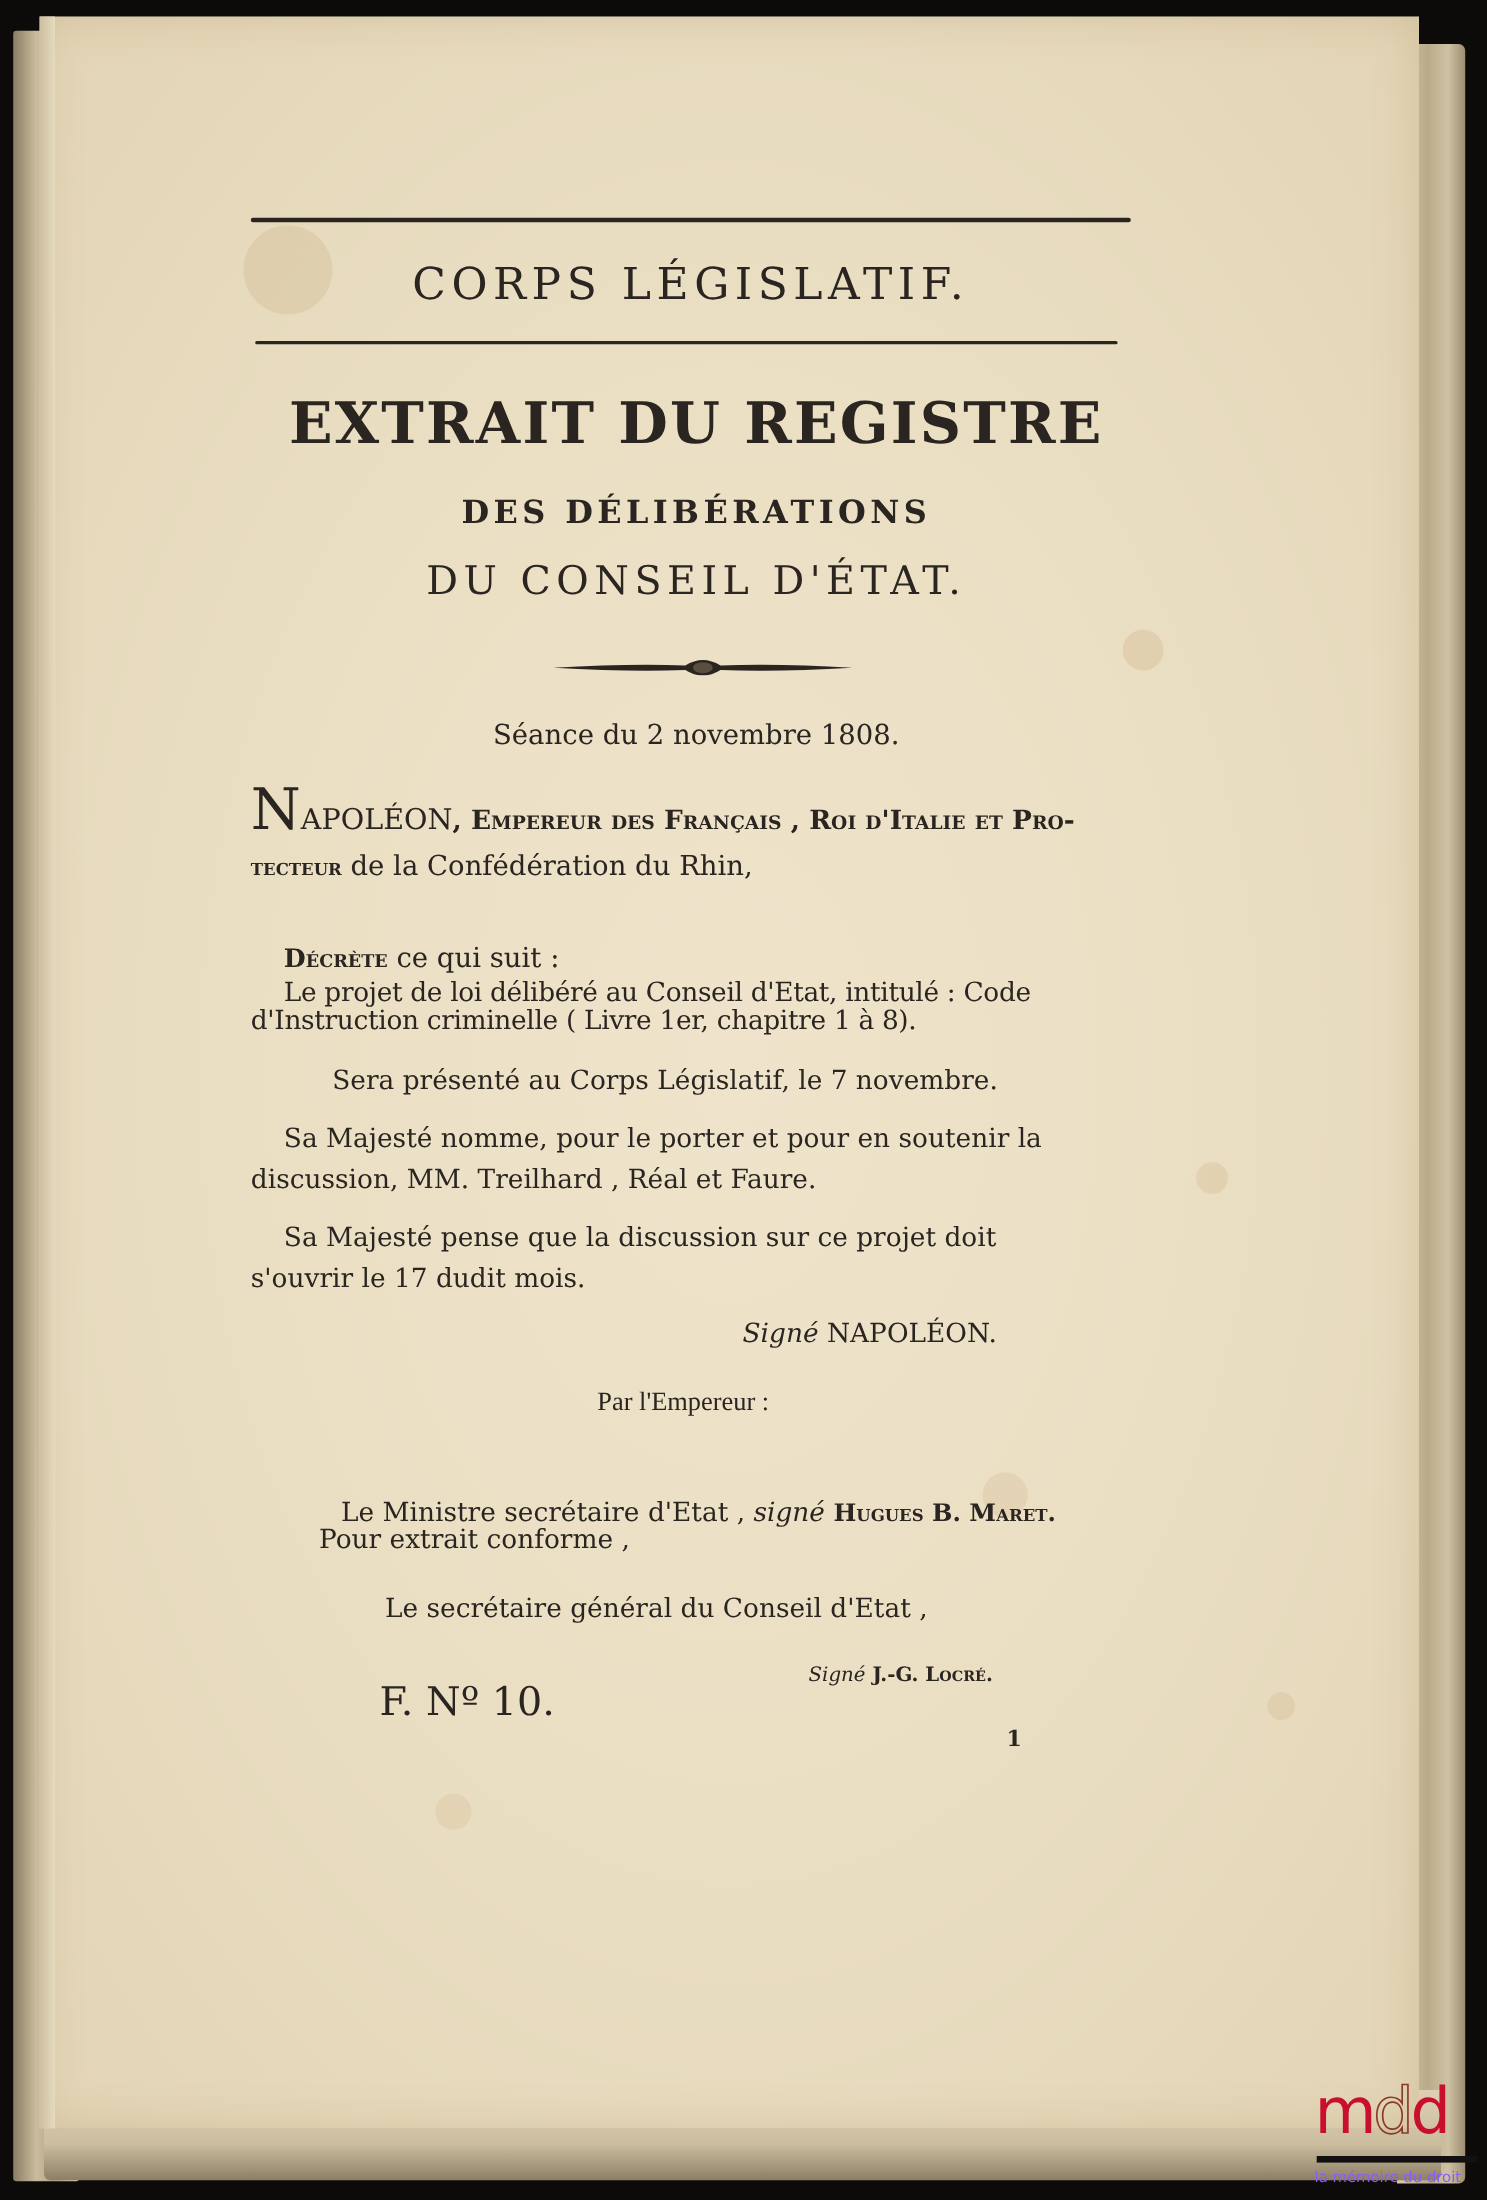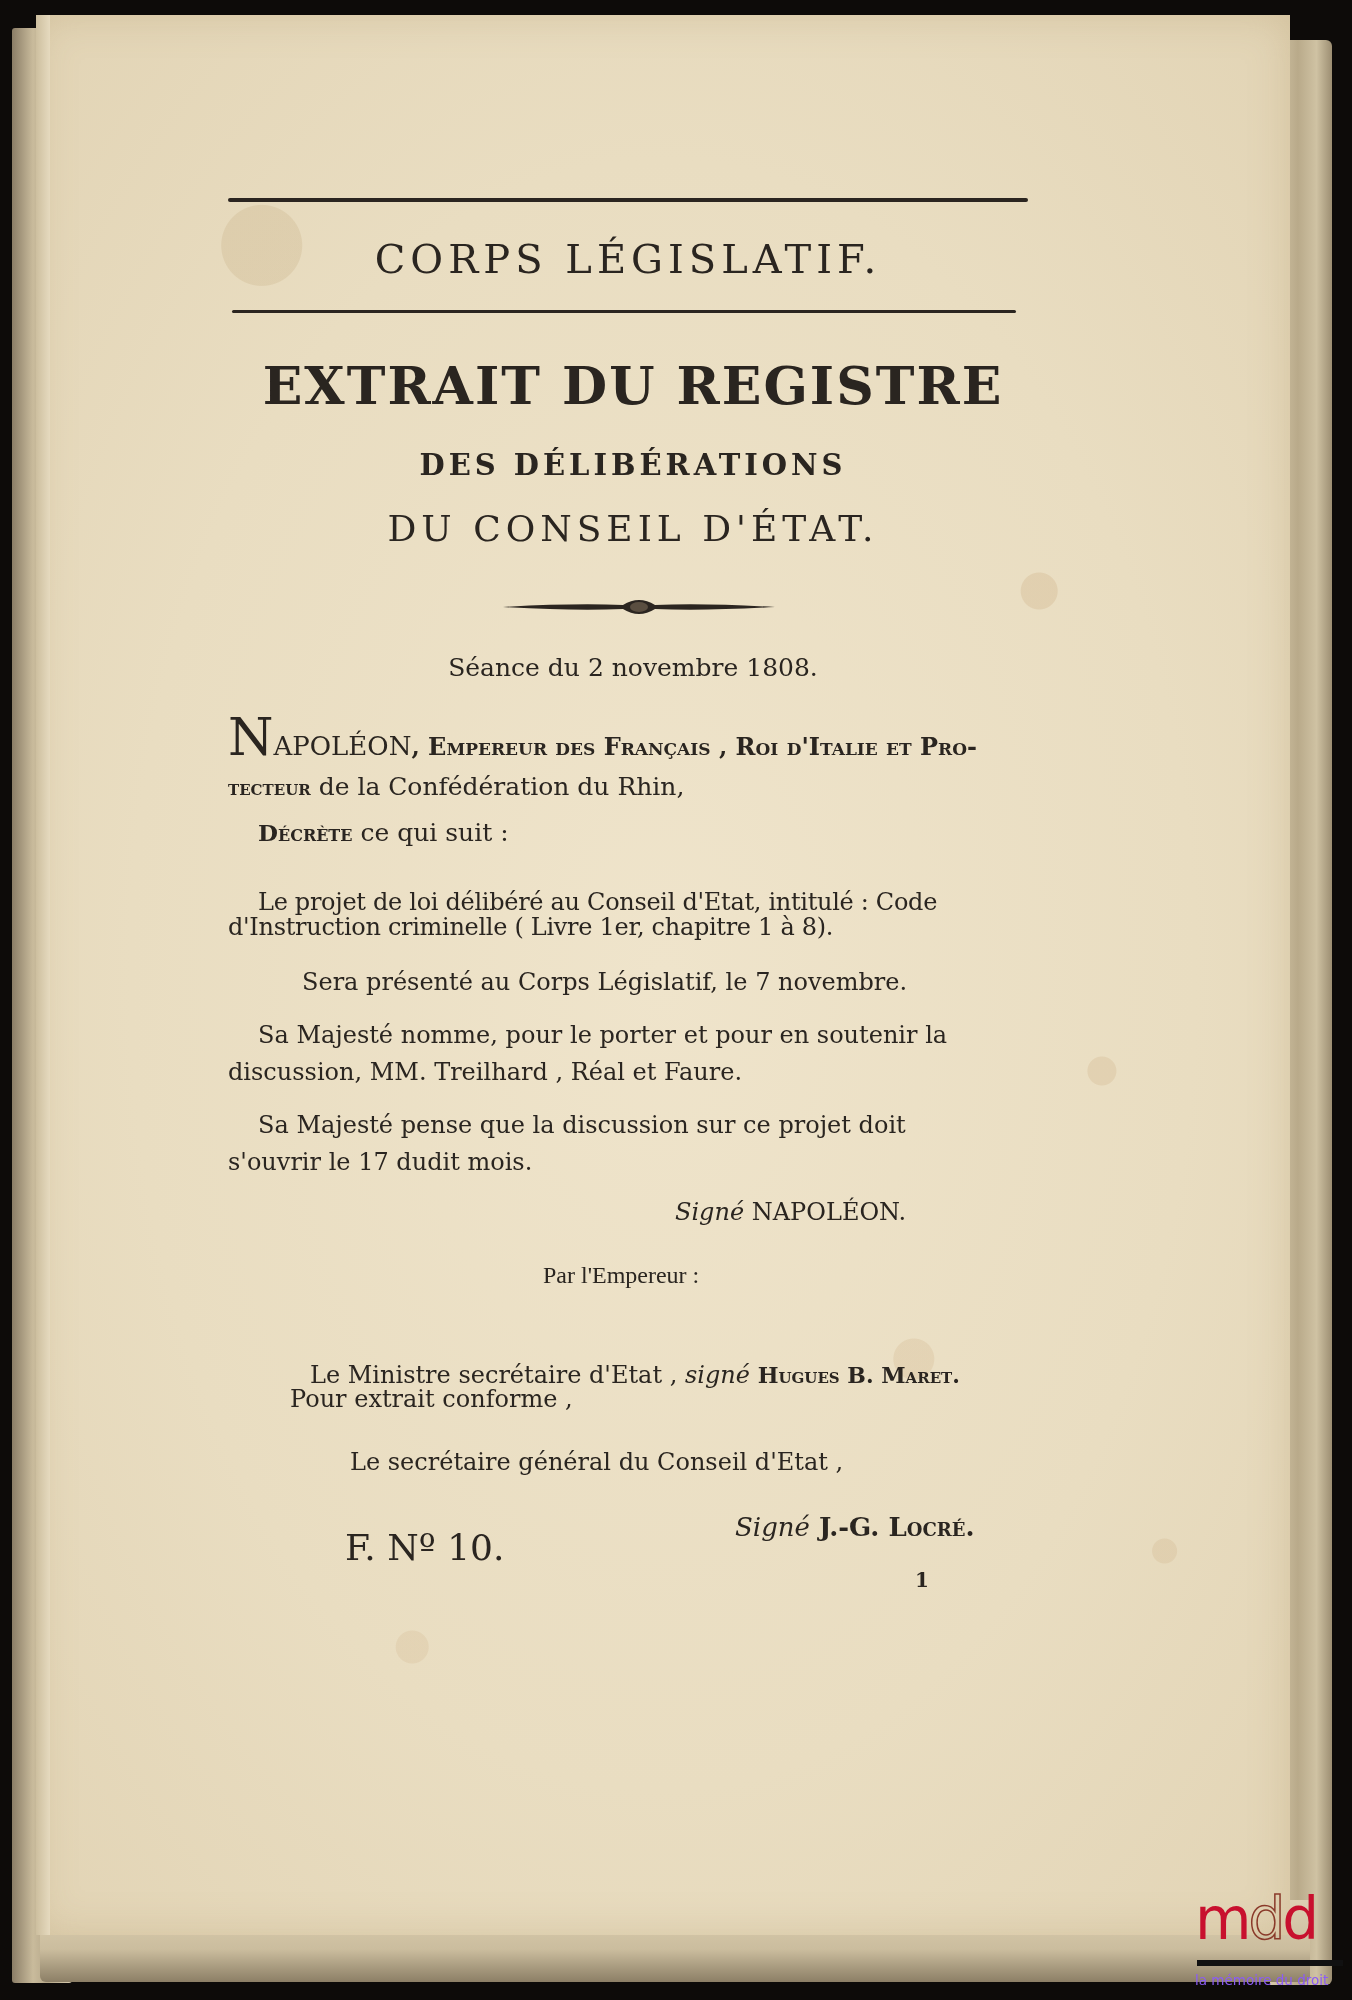--- a/index.html
+++ b/index.html
@@ -53,21 +53,21 @@
 </svg>
 
 <div class="txt" style="left:228px; width:810px; text-align:center; top:653px; font-size:25px;">Séance du 2 novembre 1808.</div>
 
 <div class="txt" style="left:228px; top:712px; font-size:25px;">
   <span style="font-size:52px; line-height:50px;">N</span><span style="font-size:26px;">APOLÉON</span><span class="sc" style="font-size:24px; font-weight:bold;">, Empereur des Français , Roi d'Italie et Pro-</span>
 </div>
 <div class="txt" style="left:228px; top:772px; font-size:25px;">
   <span class="sc" style="font-weight:bold; font-size:22px;">tecteur</span><span> de la Confédération du Rhin,</span>
 </div>
-<div class="txt" style="left:258px; top:818px; font-size:25px;text-align:center;">
+<div class="txt" style="left:258px; top:856px; font-size:25px;text-align:center;">
   <span class="sc" style="font-weight:bold; font-size:23px;">Décrète</span><span> ce qui suit :</span>
 </div>
 
 <div class="txt" style="left:258px; top:876px; font-size:24px; letter-spacing:-0.3px;margin-top:12px;">Le projet de loi délibéré au Conseil d'Etat, intitulé : Code</div>
 <div class="txt" style="left:228px; top:913px; font-size:24px; letter-spacing:-0.3px;">d'Instruction criminelle ( Livre 1er, chapitre 1 à 8).</div>
 <div class="txt" style="left:258px; top:968px; font-size:24px;margin-left:44px;">Sera présenté au Corps Législatif, le 7 novembre.</div>
 <div class="txt" style="left:258px; top:1021px; font-size:24px;">Sa Majesté nomme, pour le porter et pour en soutenir la</div>
 <div class="txt" style="left:228px; top:1058px; font-size:24px;">discussion, MM. Treilhard , Réal et Faure.</div>
 <div class="txt" style="left:258px; top:1111px; font-size:24px;">Sa Majesté pense que la discussion sur ce projet doit</div>
 <div class="txt" style="left:228px; top:1148px; font-size:24px;">s'ouvrir le 17 dudit mois.</div>
@@ -79,21 +79,21 @@
 
 <div class="txt" style="left:543px; top:1262px; font-size:24px;font-family:Liberation Serif, serif;">Par l'Empereur :</div>
 
 <div class="txt" style="left:310px; top:1325px; font-size:24px;margin-top:36px;">
   <span>Le Ministre secrétaire d'Etat , </span><span style="font-style:italic;">signé</span><span class="sc" style="font-weight:bold; font-size:22px;"> Hugues B. Maret.</span>
 </div>
 
 <div class="txt" style="left:290px; top:1385px; font-size:24px;">Pour extrait conforme ,</div>
 <div class="txt" style="left:350px; top:1448px; font-size:24px;">Le secrétaire général du Conseil d'Etat ,</div>
 
-<div class="txt" style="left:735px; top:1512px; font-size:26px;">
+<div class="txt" style="left:735px; top:1512px; font-size:18px;">
   <span style="font-style:italic;">Signé</span><span class="sc" style="font-weight:bold;"> J.-G. Locré.</span>
 </div>
 
 <div class="txt" style="left:345px; top:1527px; font-size:36px;">F. Nº 10.</div>
 <div class="txt" style="left:915px; top:1568px; font-size:20px; font-weight:bold;">1</div>
 
 <div class="logo">
   <div class="logo-mdd"><span>m</span><span class="outl">d</span><span>d</span></div>
   <div class="logo-bar"></div>
   <div class="logo-tag">la mémoire du droit</div>

